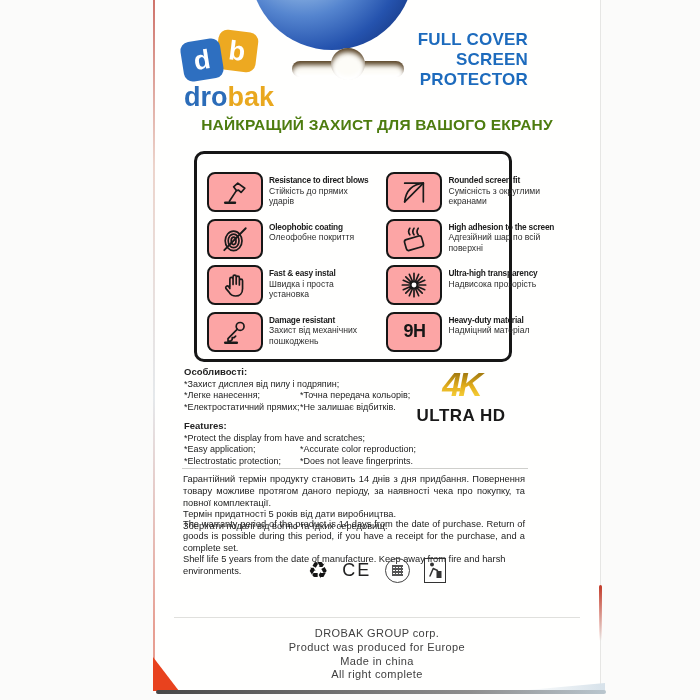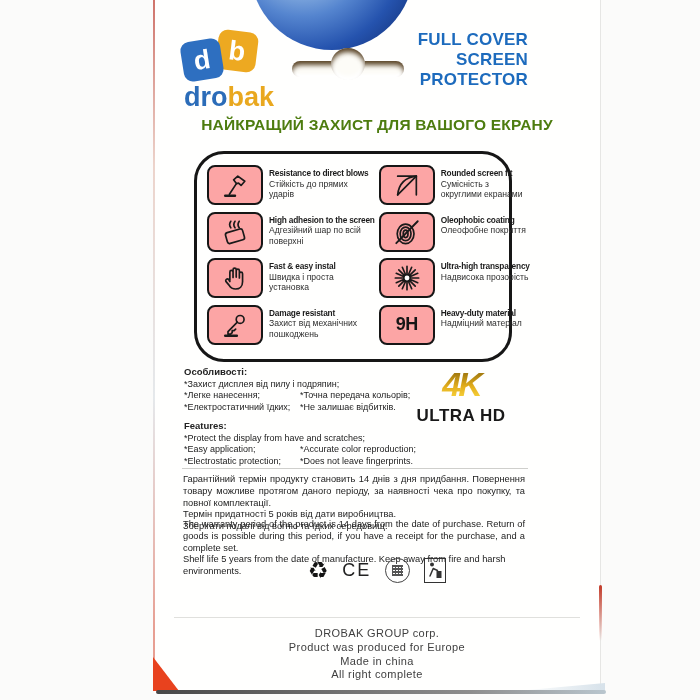--- a/index.html
+++ b/index.html
@@ -39,23 +39,23 @@
   .logo-text{position:absolute;left:2px;top:58px;font-size:27px;font-weight:bold;line-height:1}
   .logo-text .b{color:#2b6cb8}.logo-text .g{color:#e9a81f}
 
   .ptitle{position:absolute;right:72px;top:30px;text-align:right;color:#1d6bbd;font-weight:bold;
     font-size:17px;line-height:20px;letter-spacing:.2px}
 
   .tagline{position:absolute;left:0;width:100%;top:116px;text-align:center;font-weight:bold;
     font-size:15.5px;color:#4d7c0f;letter-spacing:.2px}
 
   
-  .fbox{position:absolute;left:40px;top:151px;width:318px;height:211px;border:3px solid #161616;border-radius:30px;
-    box-sizing:border-box;padding:11px 4px 6px 10px;display:grid;grid-template-columns:1.04fr .96fr;
-    grid-auto-rows:46.5px;column-gap:4px}
+  .fbox{position:absolute;left:40px;top:151px;width:318px;height:211px;border:3px solid #161616;border-radius:10px;
+    box-sizing:border-box;padding:18px 4px 6px 10px;display:grid;grid-template-columns:1.04fr .96fr;
+    grid-auto-rows:46.5px;column-gap:18px}
   .feat{display:flex;gap:6px}
   .ficon{width:56px;height:40px;border:2.4px solid #161616;border-radius:8px;box-sizing:border-box;
     display:flex;align-items:center;justify-content:center;flex:none;background:#fca5a5}
   .ftext{padding-top:3px;min-width:0}
   .fen{font-size:8.3px;font-weight:bold;color:#1c1c1c;line-height:10.5px;white-space:nowrap;letter-spacing:-.2px}
   .fuk{font-size:8.6px;color:#2e2e2e;line-height:10.5px}
   .nineh{font-size:18px;font-weight:bold;color:#161616;letter-spacing:-.5px}
   .fi{stroke:#1a1a1a;fill:none;stroke-width:1.8;stroke-linecap:round;stroke-linejoin:round}
 
   
@@ -148,45 +148,45 @@
         </svg>
       </div>
       <div class="ftext">
         <div class="fen">Rounded screen fit</div>
         <div class="fuk">Сумісність з округлими екранами</div>
       </div>
     </div>
 
     <div class="feat">
       <div class="ficon">
+        <svg class="fi" width="28" height="28" viewBox="0 0 30 30" stroke-width="1.4">
+          <ellipse cx="13.5" cy="17" rx="9" ry="10.5"></ellipse>
+          <ellipse cx="13.5" cy="17" rx="5.8" ry="7.3"></ellipse>
+          <ellipse cx="13.5" cy="17" rx="2.6" ry="4"></ellipse>
+          <path d="M3.5 27 L26.5 3.5" stroke-width="2"></path>
+        </svg>
+      </div>
+      <div class="ftext">
+        <div class="fen">Oleophobic coating</div>
+        <div class="fuk">Олеофобне покриття</div>
+      </div>
+    </div>
+
+    <div class="feat">
+      <div class="ficon">
         <svg class="fi" width="28" height="28" viewBox="0 0 30 30">
           <rect x="5.5" y="13.5" width="19" height="12" rx="2.5" transform="rotate(-16 15 19.5)"></rect>
           <path d="M10.5 3.5 q-2.5 3.5 0 7"></path>
           <path d="M15 3.5 q-2.5 3.5 0 7"></path>
           <path d="M19.5 3.5 q-2.5 3.5 0 7"></path>
         </svg>
       </div>
       <div class="ftext">
         <div class="fen">High adhesion to the screen</div>
         <div class="fuk">Адгезійний шар по всій поверхні</div>
-      </div>
-    </div>
-
-    <div class="feat">
-      <div class="ficon">
-        <svg class="fi" width="28" height="28" viewBox="0 0 30 30" stroke-width="1.4">
-          <ellipse cx="13.5" cy="17" rx="9" ry="10.5"></ellipse>
-          <ellipse cx="13.5" cy="17" rx="5.8" ry="7.3"></ellipse>
-          <ellipse cx="13.5" cy="17" rx="2.6" ry="4"></ellipse>
-          <path d="M3.5 27 L26.5 3.5" stroke-width="2"></path>
-        </svg>
-      </div>
-      <div class="ftext">
-        <div class="fen">Oleophobic coating</div>
-        <div class="fuk">Олеофобне покриття</div>
       </div>
     </div>
 
     <div class="feat">
       <div class="ficon">
         <svg class="fi" width="28" height="28" viewBox="0 0 30 30" stroke-width="1.6">
           <path d="M9.5 17.5 V8.5 a1.7 1.7 0 0 1 3.4 0 V14.5 M12.9 14.5 V6.2 a1.7 1.7 0 0 1 3.4 0 V14 M16.3 14 V7.2 a1.7 1.7 0 0 1 3.4 0 V15 M19.7 15 V10.5 a1.7 1.7 0 0 1 3.4 0 V19 c0 4.8 -3.2 7.8 -7.4 7.8 c-3.3 0 -5.6 -1.6 -7.1 -4.2 L5.2 18.6 a1.8 1.8 0 0 1 3.1 -1.8 l1.2 2"></path>
         </svg>
       </div>
       <div class="ftext">
@@ -235,21 +235,21 @@
   </div>
 
   <div class="sect sect-uk">
     <div class="st">Особливості:</div>
     <div>*Захист дисплея від пилу і подряпин;</div>
     <div class="srow">
       <span class="c1">*Легке нанесення;</span>
       <span>*Точна передача кольорів;</span>
     </div>
     <div class="srow">
-      <span class="c1">*Електростатичний їдких;</span>
+      <span class="c1">*Електростатичний прямих;</span>
       <span>*Не залишає відбитків.</span>
     </div>
   </div>
 
   <div class="k4">
     <div class="k4-num">4K</div>
     <div class="k4-sub">ULTRA HD</div>
   </div>
 
   <div class="sect sect-en">

